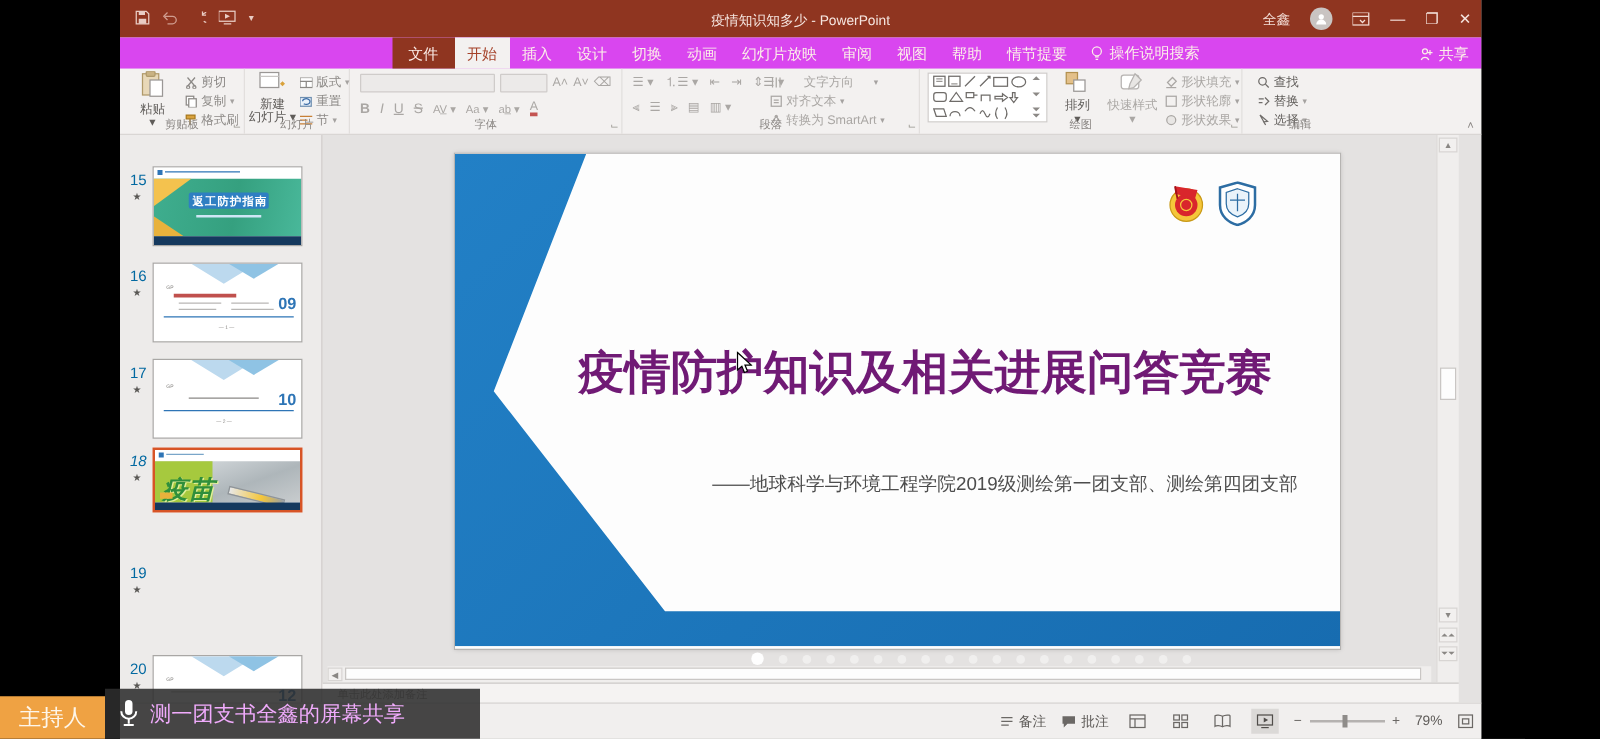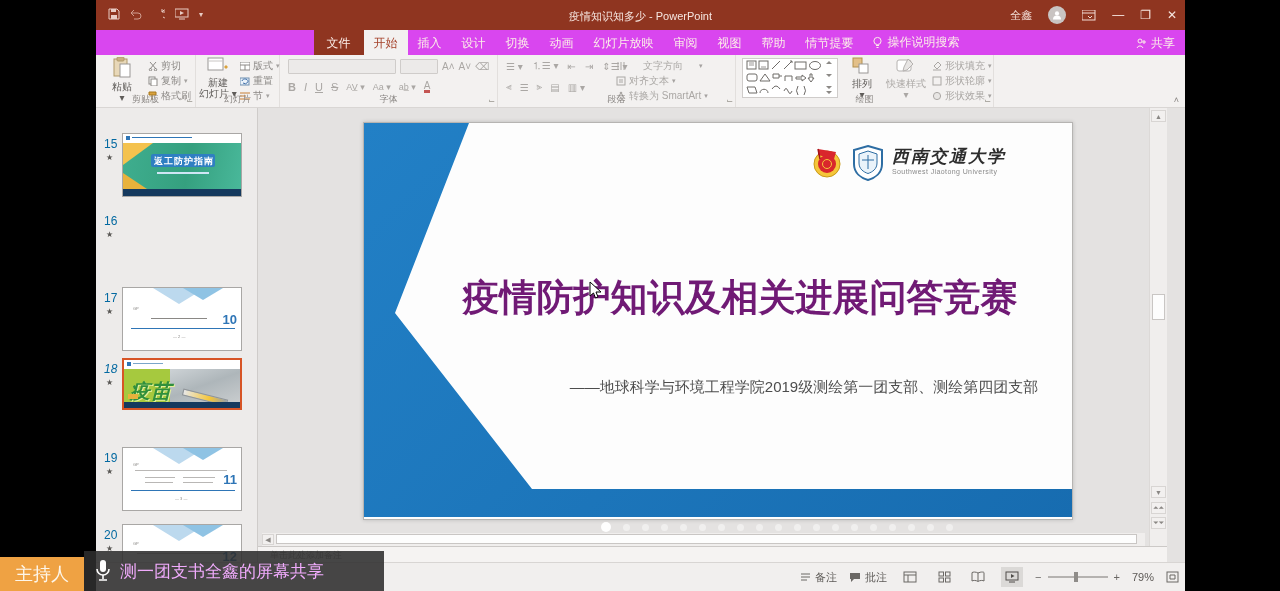--- a/index.html
+++ b/index.html
@@ -367,20 +367,45 @@
         <svg width="10" height="10" viewBox="0 0 10 10">
             <circle cx="5" cy="5" r="3.6" fill="#e8e6e4" stroke="#aaa7a4"></circle>
           </svg>
         <span>形状效果</span>
           <span class="ddgray">▾</span>
       </div>
       <div class="grouplabel">绘图</div>
       <div class="launcher">⌙</div>
     </div>
 
+    <div class="group" style="left:898px;width:92px;border-right:none;">
+      <div class="smallrow" style="left:12px;top:4px;color:#5f5c59;">
+        <svg width="10" height="10" viewBox="0 0 10 10">
+            <circle cx="4" cy="4" r="3" fill="none" stroke="#6f6c69"></circle>
+            <path d="M6.3 6.3L9 9" stroke="#6f6c69"></path>
+          </svg>
+        <span>查找</span>
+      </div>
+      <div class="smallrow" style="left:12px;top:19px;color:#5f5c59;">
+        <svg width="10" height="10" viewBox="0 0 10 10">
+            <path d="M1 3h4M1 6h3" stroke="#6f6c69"></path>
+            <path d="M6 2l3 3-3 3" fill="none" stroke="#6f6c69"></path>
+          </svg>
+        <span>替换</span>
+          <span class="ddgray">▾</span>
+      </div>
+      <div class="smallrow" style="left:12px;top:34px;color:#5f5c59;">
+        <svg width="10" height="10" viewBox="0 0 10 10">
+            <path d="M2 1l6 5-3 .5L6.5 9z" fill="none" stroke="#6f6c69"></path>
+          </svg>
+        <span>选择</span>
+          <span class="ddgray">▾</span>
+      </div>
+      <div class="grouplabel">编辑</div>
+    </div>
     <div class="abs" style="right:6px;bottom:2px;font-size:9px;color:#8a8683;">˄</div>
   </div>
 
   <div id="content">
 
     <div id="thumbpanel">
 
       <div class="thumb-item" style="top:25px;height:75px;">
         <div class="tnum">15</div>
         <div class="tstar">★</div>
@@ -394,20 +419,33 @@
           <div class="abs" style="left:28px;top:20px;width:64px;height:13px;background:#2f7fc2;border-radius:2px;"></div>
           <div class="abs" style="left:31px;top:21px;font-size:9px;color:#fff;font-weight:bold;letter-spacing:1px;">返工防护指南</div>
           <div class="tline" style="left:34px;top:38px;width:52px;background:#cfe6f5;height:2px;"></div>
           <div class="abs" style="left:0;bottom:0;right:0;height:7px;background:#15395e;"></div>
         </div>
       </div>
 
       <div class="thumb-item" style="top:102px;height:75px;">
         <div class="tnum">16</div>
         <div class="tstar">★</div>
+        <div class="tbox">
+          <div class="tri" style="left:30px;top:0;border-top:16px solid #bcd9ee;border-left:26px solid transparent;border-right:26px solid transparent;"></div>
+          <div class="tri" style="left:60px;top:0;border-top:12px solid #8fc3e4;border-left:20px solid transparent;border-right:20px solid transparent;"></div>
+          <div class="ttxt" style="left:10px;top:16px;">GP</div>
+          <div class="abs" style="left:16px;top:24px;width:50px;height:3px;background:#c0504d;"></div>
+          <div class="tline" style="left:20px;top:31px;width:34px;"></div>
+          <div class="tline" style="left:62px;top:31px;width:30px;"></div>
+          <div class="tline" style="left:20px;top:36px;width:30px;"></div>
+          <div class="tline" style="left:62px;top:36px;width:34px;"></div>
+          <div class="big-num">09</div>
+          <div class="tline" style="left:8px;top:42px;width:104px;background:#2e75b6;"></div>
+          <div class="ttxt" style="left:52px;top:48px;">— 1 —</div>
+        </div>
       </div>
 
       <div class="thumb-item" style="top:179px;height:75px;">
         <div class="tnum">17</div>
         <div class="tstar">★</div>
         <div class="tbox">
           <div class="tri" style="left:30px;top:0;border-top:16px solid #bcd9ee;border-left:26px solid transparent;border-right:26px solid transparent;"></div>
           <div class="tri" style="left:60px;top:0;border-top:12px solid #8fc3e4;border-left:20px solid transparent;border-right:20px solid transparent;"></div>
           <div class="ttxt" style="left:10px;top:18px;">GP</div>
           <div class="tline" style="left:28px;top:30px;width:56px;background:#8a8885;"></div>
@@ -430,33 +468,20 @@
           <div class="abs" style="left:58px;top:34px;width:46px;height:7px;background:linear-gradient(90deg,#e8e8e8,#f5c63a 60%,#9aa0a4);transform:rotate(14deg);border:1px solid #8f9498;"></div>
           <div class="abs" style="left:96px;top:26px;width:18px;height:4px;background:#7d8writes286;transform:rotate(14deg);"></div>
           <div class="abs" style="left:4px;bottom:9px;width:10px;height:5px;background:#e8b23c;"></div>
           <div class="abs" style="left:0;bottom:0;right:0;height:6px;background:#15395e;"></div>
         </div>
       </div>
 
       <div class="thumb-item" style="top:339px;height:75px;">
         <div class="tnum">19</div>
         <div class="tstar">★</div>
-        <div class="tbox">
-          <div class="tri" style="left:30px;top:0;border-top:16px solid #bcd9ee;border-left:26px solid transparent;border-right:26px solid transparent;"></div>
-          <div class="tri" style="left:60px;top:0;border-top:12px solid #8fc3e4;border-left:20px solid transparent;border-right:20px solid transparent;"></div>
-          <div class="ttxt" style="left:10px;top:14px;">GP</div>
-          <div class="tline" style="left:12px;top:22px;width:92px;"></div>
-          <div class="tline" style="left:22px;top:29px;width:30px;"></div>
-          <div class="tline" style="left:60px;top:29px;width:32px;"></div>
-          <div class="tline" style="left:22px;top:34px;width:28px;"></div>
-          <div class="tline" style="left:60px;top:34px;width:30px;"></div>
-          <div class="big-num">11</div>
-          <div class="tline" style="left:8px;top:42px;width:104px;background:#2e75b6;"></div>
-          <div class="ttxt" style="left:52px;top:48px;">— 3 —</div>
-        </div>
       </div>
 
       <div class="thumb-item" style="top:416px;height:60px;">
         <div class="tnum">20</div>
         <div class="tstar">★</div>
         <div class="tbox">
           <div class="tri" style="left:30px;top:0;border-top:16px solid #bcd9ee;border-left:26px solid transparent;border-right:26px solid transparent;"></div>
           <div class="tri" style="left:60px;top:0;border-top:12px solid #8fc3e4;border-left:20px solid transparent;border-right:20px solid transparent;"></div>
           <div class="ttxt" style="left:10px;top:16px;">GP</div>
           <div class="tline" style="left:14px;top:28px;width:88px;"></div>
@@ -475,24 +500,20 @@
             <circle cx="17" cy="19" r="9" fill="#d9262c"></circle>
             <path d="M8 4l18 3-2 7-16-4z" fill="#d9262c"></path>
             <path d="M8 4l2 10" stroke="#a31318" stroke-width="1.5"></path>
             <circle cx="17" cy="19" r="4.5" fill="none" stroke="#f5c63a"></circle>
           </svg>
           <svg width="32" height="36" viewBox="0 0 32 36">
             <path d="M16 1l14 4v14c0 9-7 14-14 16C9 33 2 28 2 19V5z" fill="#fff" stroke="#2d6da3" stroke-width="2"></path>
             <path d="M16 6l9 3v9c0 6-4.5 9-9 10.5C11.5 27 7 24 7 18V9z" fill="#eaf3fa" stroke="#2d6da3"></path>
             <path d="M10 15h12M16 10v14" stroke="#2d6da3"></path>
           </svg>
-          <div>
-            <div id="univ-cn">西南交通大学</div>
-            <div id="univ-en">Southwest Jiaotong University</div>
-          </div>
         </div>
         <div id="slide-title">疫情防护知识及相关进展问答竞赛</div>
         <div id="slide-subtitle">——地球科学与环境工程学院2019级测绘第一团支部、测绘第四团支部</div>
         <svg id="cursor" width="13" height="19" viewBox="0 0 13 19">
           <path d="M1 1v14l3.5-3 2 5 2.5-1-2-5H12z" fill="#fff" stroke="#000"></path>
         </svg>
       </div>
 
       <div id="vscroll">
         <div class="sbtn" style="left:1px;top:2px;width:15px;height:12px;">▲</div>

